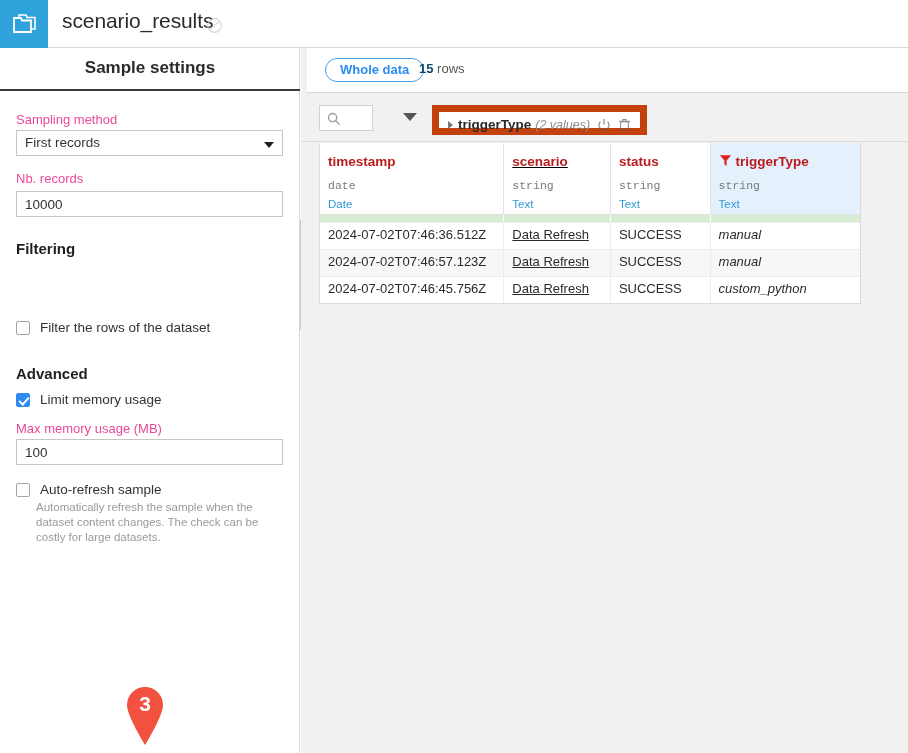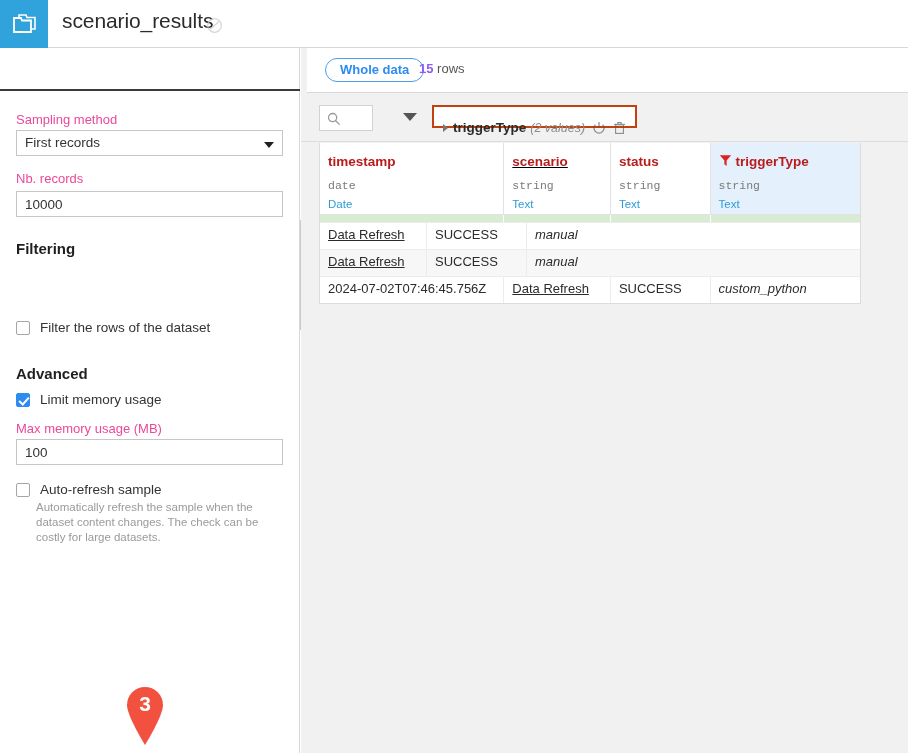--- a/index.html
+++ b/index.html
@@ -117,40 +117,40 @@
     background: #ffffff; border-bottom: 1px solid #d8d8d8; margin-left: 6px;
   }
   #whole-data-pill {
     position: absolute; left: 18px; top: 10px; height: 24px;
     padding: 0 14px; border: 1px solid #4a9fe8; border-radius: 13px;
     color: #2e8cf0; font-size: 13px; font-weight: bold; line-height: 22px;
   }
   #rowcount {
     position: absolute; left: 112px; top: 13px; font-size: 13px; color: #555;
   }
-  #rowcount b { color: #8b5cf6; }
+  #rowcount b { color: #0c4a6e; }
 
   #filterbar {
     position: absolute; left: 0; top: 46px; width: 607px; height: 48px;
     background: #f1f1f1; border-bottom: 1px solid #dcdcdc;
   }
   #search-box {
     position: absolute; left: 18px; top: 11px; width: 54px; height: 26px;
     background: #fff; border: 1px solid #d2d2d2;
   }
   #chev-toggle {
     position: absolute; left: 102px; top: 19px;
     width: 0; height: 0;
     border-left: 7px solid transparent; border-right: 7px solid transparent;
     border-top: 8px solid #555;
   }
   #filter-chip {
-    position: absolute; left: 131px; top: 11px; height: 23px;
-    background: #fff; border: 2px solid #c2410c;
-    padding: 8px 9px; line-height: 24px; white-space: nowrap;
+    position: absolute; left: 131px; top: 11px; height: 30px;
+    background: #fff; border: 7px solid #c2410c;
+    padding: 0 9px; line-height: 24px; white-space: nowrap;
   }
   #chip-arrow {
     display: inline-block; vertical-align: middle; margin-right: 5px;
     width: 0; height: 0;
     border-top: 4px solid transparent; border-bottom: 4px solid transparent;
     border-left: 5px solid #777;
   }
   #chip-name { font-size: 13.5px; font-weight: bold; color: #2b2b2b; }
   #chip-count { font-size: 12.5px; color: #8d8d8d; font-style: italic; margin-left: 4px; }
   .chip-ico { display: inline-block; vertical-align: middle; margin-left: 7px; opacity: 0.65; }
@@ -211,20 +211,21 @@
   </svg>
   <div class="navtabs">
     
     
     
     
   </div>
 </div>
 
 <div id="leftpanel">
+  <div id="sample-settings-title">Sample settings</div>
   <div id="settings-rule"></div>
 
   <div class="fld-label" style="left:16px; top:64px;">Sampling method</div>
   <div class="selectbox" style="top:82px;">
     <span>First records</span>
     <span class="caret-down"></span>
   </div>
 
   <div class="fld-label" style="left:16px; top:123px;">Nb. records</div>
   <input class="txtinput" style="top: 143px;" value="10000">
@@ -318,25 +319,27 @@
     </div>
 
     <div class="qbar">
       <div class="qseg c0"></div>
         <div class="qseg c1"></div>
         <div class="qseg c2"></div>
         <div class="qseg c3"></div>
     </div>
 
     <div class="trow">
+      <div class="td c0">2024-07-02T07:46:36.512Z</div>
       <div class="td c1">Data Refresh</div>
       <div class="td c2">SUCCESS</div>
       <div class="td c3">manual</div>
     </div>
     <div class="trow alt">
+      <div class="td c0">2024-07-02T07:46:57.123Z</div>
       <div class="td c1">Data Refresh</div>
       <div class="td c2">SUCCESS</div>
       <div class="td c3">manual</div>
     </div>
     <div class="trow">
       <div class="td c0">2024-07-02T07:46:45.756Z</div>
       <div class="td c1">Data Refresh</div>
       <div class="td c2">SUCCESS</div>
       <div class="td c3">custom_python</div>
     </div>

